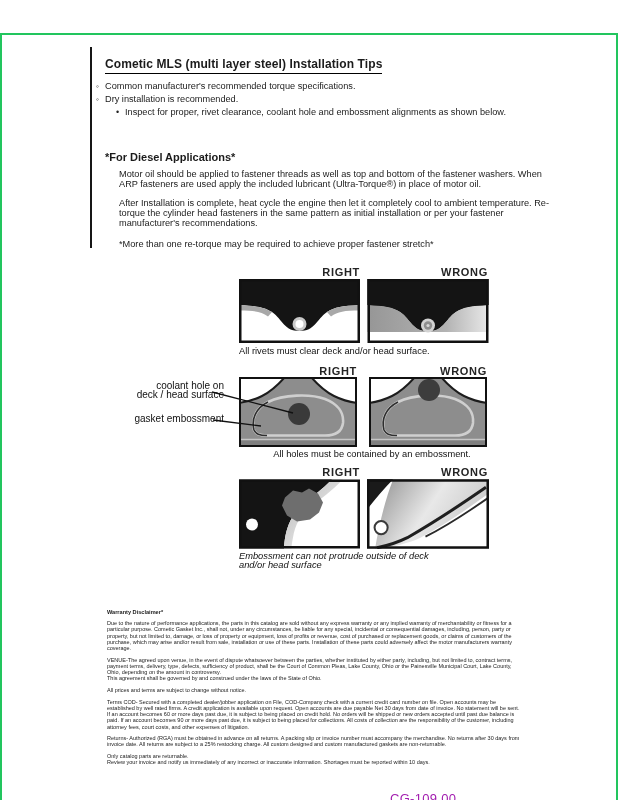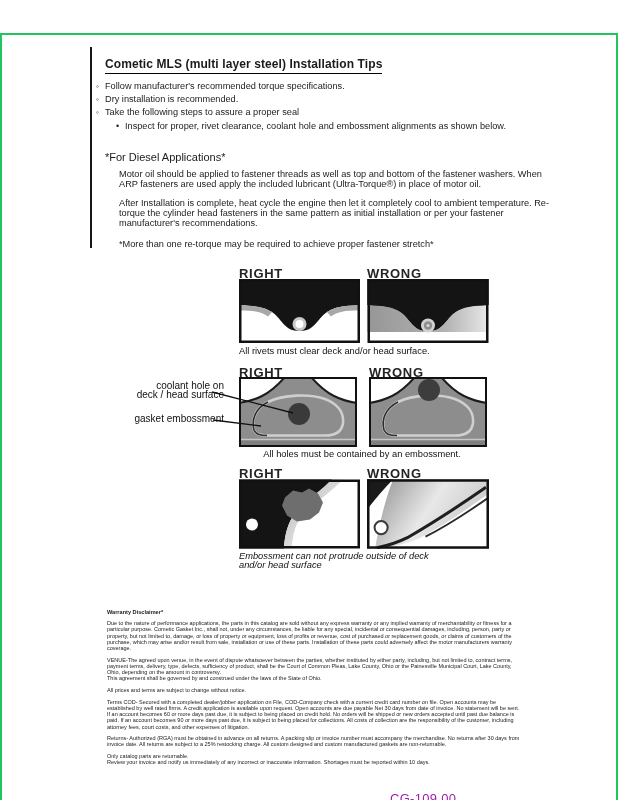--- a/index.html
+++ b/index.html
@@ -11,28 +11,28 @@
   .abs { position:absolute; }
   .vrule { left:88px; top:12px; width:1.5px; height:201px; background:#161616; }
   .title {
     left:103px; top:22px; font-size:12px; font-weight:bold;
     border-bottom:1.6px solid #000; padding-bottom:2px; letter-spacing:0.1px;
   }
   .bullets { left:94px; top:45px; font-size:9.2px; line-height:13.2px; white-space:nowrap; }
   .brow .marker { display:inline-block; width:9px; font-size:8.5px; color:#222; }
   .brow.sub { padding-left:20px; }
   .brow.sub .marker { font-size:9px; }
-  .h2 { left:103px; top:116px; font-size:11px; font-weight:normal; }
+  .h2 { left:103px; top:116px; font-size:11px; font-weight:bold; }
   .body-p { left:117px; width:438px; font-size:9.2px; line-height:10.2px; }
   .p1 { top:134px; }
   .p2 { top:163px; }
   .note { top:204px; white-space:nowrap; }
   .dlabel {
-    font-size:13px; font-weight:bold; letter-spacing:0.7px; color:#242424;
-    width:121px; text-align:left;
+    font-size:11px; font-weight:bold; letter-spacing:0.7px; color:#242424;
+    width:121px; text-align:right;
   }
   .dbox { box-sizing:border-box; }
   .dbox svg { display:block; }
   .cap { font-size:9.3px; color:#111; }
   .cap2 { width:250px; text-align:center; }
   .side-label {
     left:130px; width:92px; text-align:right; font-size:10px;
     line-height:8.9px; color:#111;
   }
   .leader { z-index:5; pointer-events:none; }
@@ -49,23 +49,22 @@
 </head>
 <body>
 
 <div class="page">
 
   <div class="abs vrule"></div>
 
   <div class="abs title">Cometic MLS (multi layer steel) Installation Tips</div>
 
   <div class="abs bullets">
-    <div class="brow"><span class="marker">◦</span><span>Follow manufacturer's recommended torque specifications.</span></div>
+    <div class="brow"><span class="marker">◦</span><span>Common manufacturer's recommended torque specifications.</span></div>
     <div class="brow"><span class="marker">◦</span><span>Dry installation is recommended.</span></div>
-    <div class="brow"><span class="marker">◦</span><span>Take the following steps to assure a proper seal</span></div>
     <div class="brow sub"><span class="marker">•</span><span>Inspect for proper, rivet clearance, coolant hole and embossment alignments as shown below.</span></div>
   </div>
 
   <div class="abs h2">*For Diesel Applications*</div>
   <div class="abs body-p p1">Motor oil should be applied to fastener threads as well as top and bottom of the fastener washers. When ARP fasteners are used apply the included lubricant (Ultra-Torque®) in place of motor oil.</div>
   <div class="abs body-p note">*More than one re-torque may be required to achieve proper fastener stretch*</div>
   <div class="abs body-p p2">After Installation is complete, heat cycle the engine then let it completely cool to ambient temperature. Re-torque the cylinder head fasteners in the same pattern as initial installation or per your fastener manufacturer's recommendations.</div>
 
   <div class="abs dlabel" style="left:237px; top:231px;">RIGHT</div>
   <div class="abs dlabel" style="left:365px; top:231px;">WRONG</div>
@@ -143,21 +142,21 @@
       <line x1="0" y1="62.5" x2="118" y2="62.5" stroke="#c6c6c6" stroke-width="1.4"></line>
       <rect x="1" y="1" width="116" height="68" fill="none" stroke="#111" stroke-width="2"></rect>
     </svg>
   </div>
 
   <svg class="abs leader" style="left:205px; top:352px;" width="95" height="45" viewBox="0 0 95 45">
     <line x1="5" y1="5" x2="86" y2="26" stroke="#111" stroke-width="1.3"></line>
     <line x1="6" y1="33" x2="54" y2="39" stroke="#111" stroke-width="1.3"></line>
   </svg>
 
-  <div class="abs cap cap2" style="left:235px; top:414px;">All holes must be contained by an embossment.</div>
+  <div class="abs cap cap2" style="left:245px; top:414px;">All holes must be contained by an embossment.</div>
 
   <div class="abs dlabel" style="left:237px; top:431px;">RIGHT</div>
   <div class="abs dlabel" style="left:365px; top:431px;">WRONG</div>
 
   <div class="abs dbox" style="left:237px; top:444px;">
     <svg width="121" height="70" viewBox="0 0 121 69">
       <defs>
         <linearGradient id="g3r" x1="0" y1="0" x2="1" y2="1">
           <stop offset="0" stop-color="#b5b5b5"></stop>
             <stop offset="1" stop-color="#fdfdfd"></stop>

